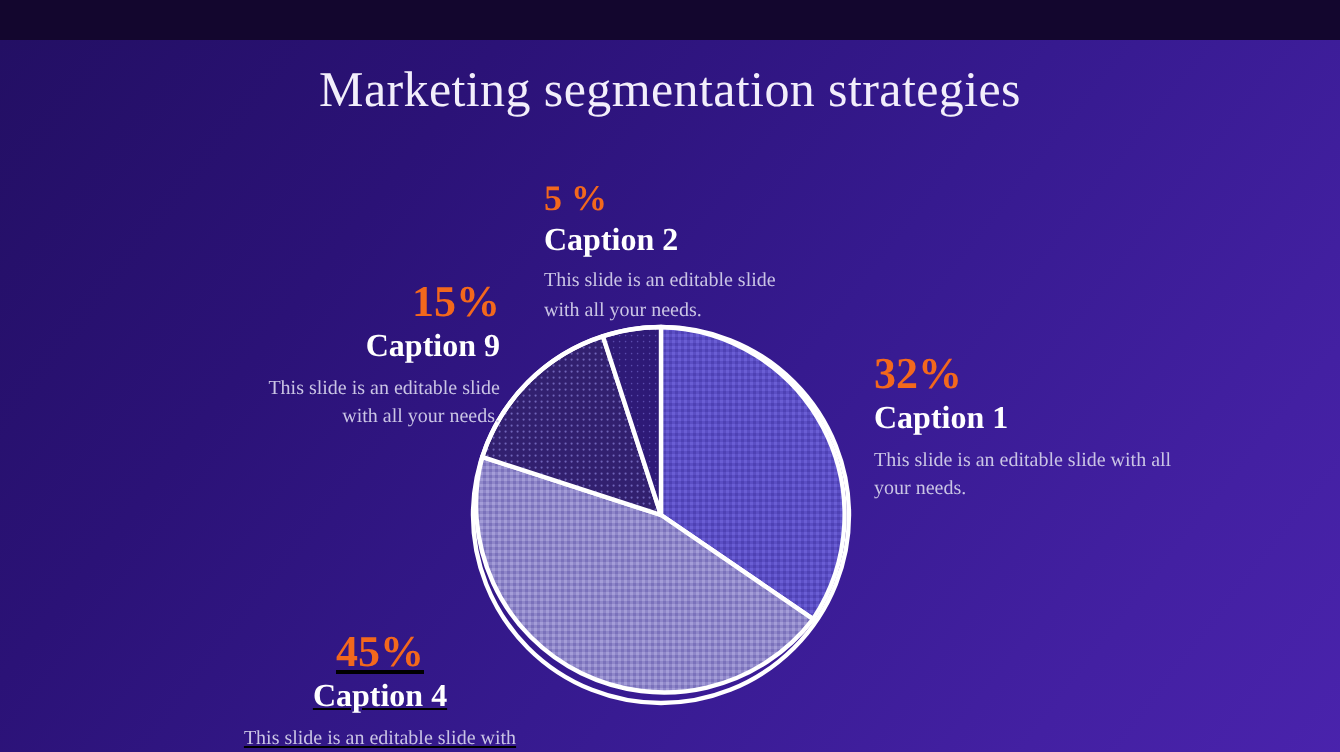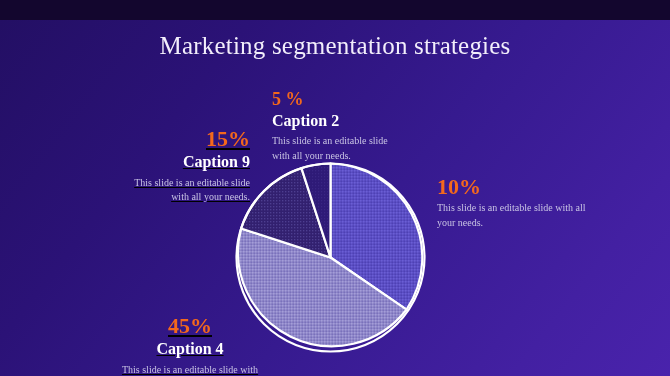--- a/index.html
+++ b/index.html
@@ -66,21 +66,21 @@
     margin-top: 3px;
     font-family: "Liberation Serif", "DejaVu Serif", serif;
   }
   .align-left   { text-align: left; }
   .align-right  { text-align: right; }
   .align-center { text-align: center; text-decoration: underline; }
 
   
   #callout-1 { left: 437px; top: 155px; width: 150px; }
   #callout-2 { left: 272px; top: 70px;  width: 116px; }
-  #callout-3 { left: 128px; top: 107px; width: 122px; text-decoration: underline; }
+  #callout-3 { left: 128px; top: 119px; width: 122px; }
   #callout-4 { left: 120px; top: 294px; width: 140px; }
 </style>
 </head>
 <body>
 
 <div id="slide">
 
   <div id="title">Marketing segmentation strategies</div>
 
   <div id="pie-wrap">
@@ -112,21 +112,22 @@
 
       <path d="M 96.5 96.5 L 7.10 67.46 A 94 94 0 0 1 67.46 7.10 Z" fill="url(#dots-c)" stroke="#ffffff" stroke-width="2.2" stroke-linejoin="round"></path>
 
       <path d="M 96.5 96.5 L 67.46 7.10 A 94 94 0 0 1 96.5 2.5 Z" fill="url(#dots-d)" stroke="#ffffff" stroke-width="2.2" stroke-linejoin="round"></path>
 
       <circle cx="96.5" cy="96.5" r="94" fill="none" stroke="#ffffff" stroke-width="2.2"></circle>
     </svg>
   </div>
 
   <div class="callout align-left" id="callout-1">
-    <div class="pct">10%</div>
+    <div class="pct">32%</div>
+    <div class="cap">Caption 1</div>
     <div class="body">This slide is an editable slide with all your needs.</div>
   </div>
 
   <div class="callout align-left" id="callout-2">
     <div class="pct small">5 %</div>
     <div class="cap">Caption 2</div>
     <div class="body">This slide is an editable slide with all your needs.</div>
   </div>
 
   <div class="callout align-right" id="callout-3">

